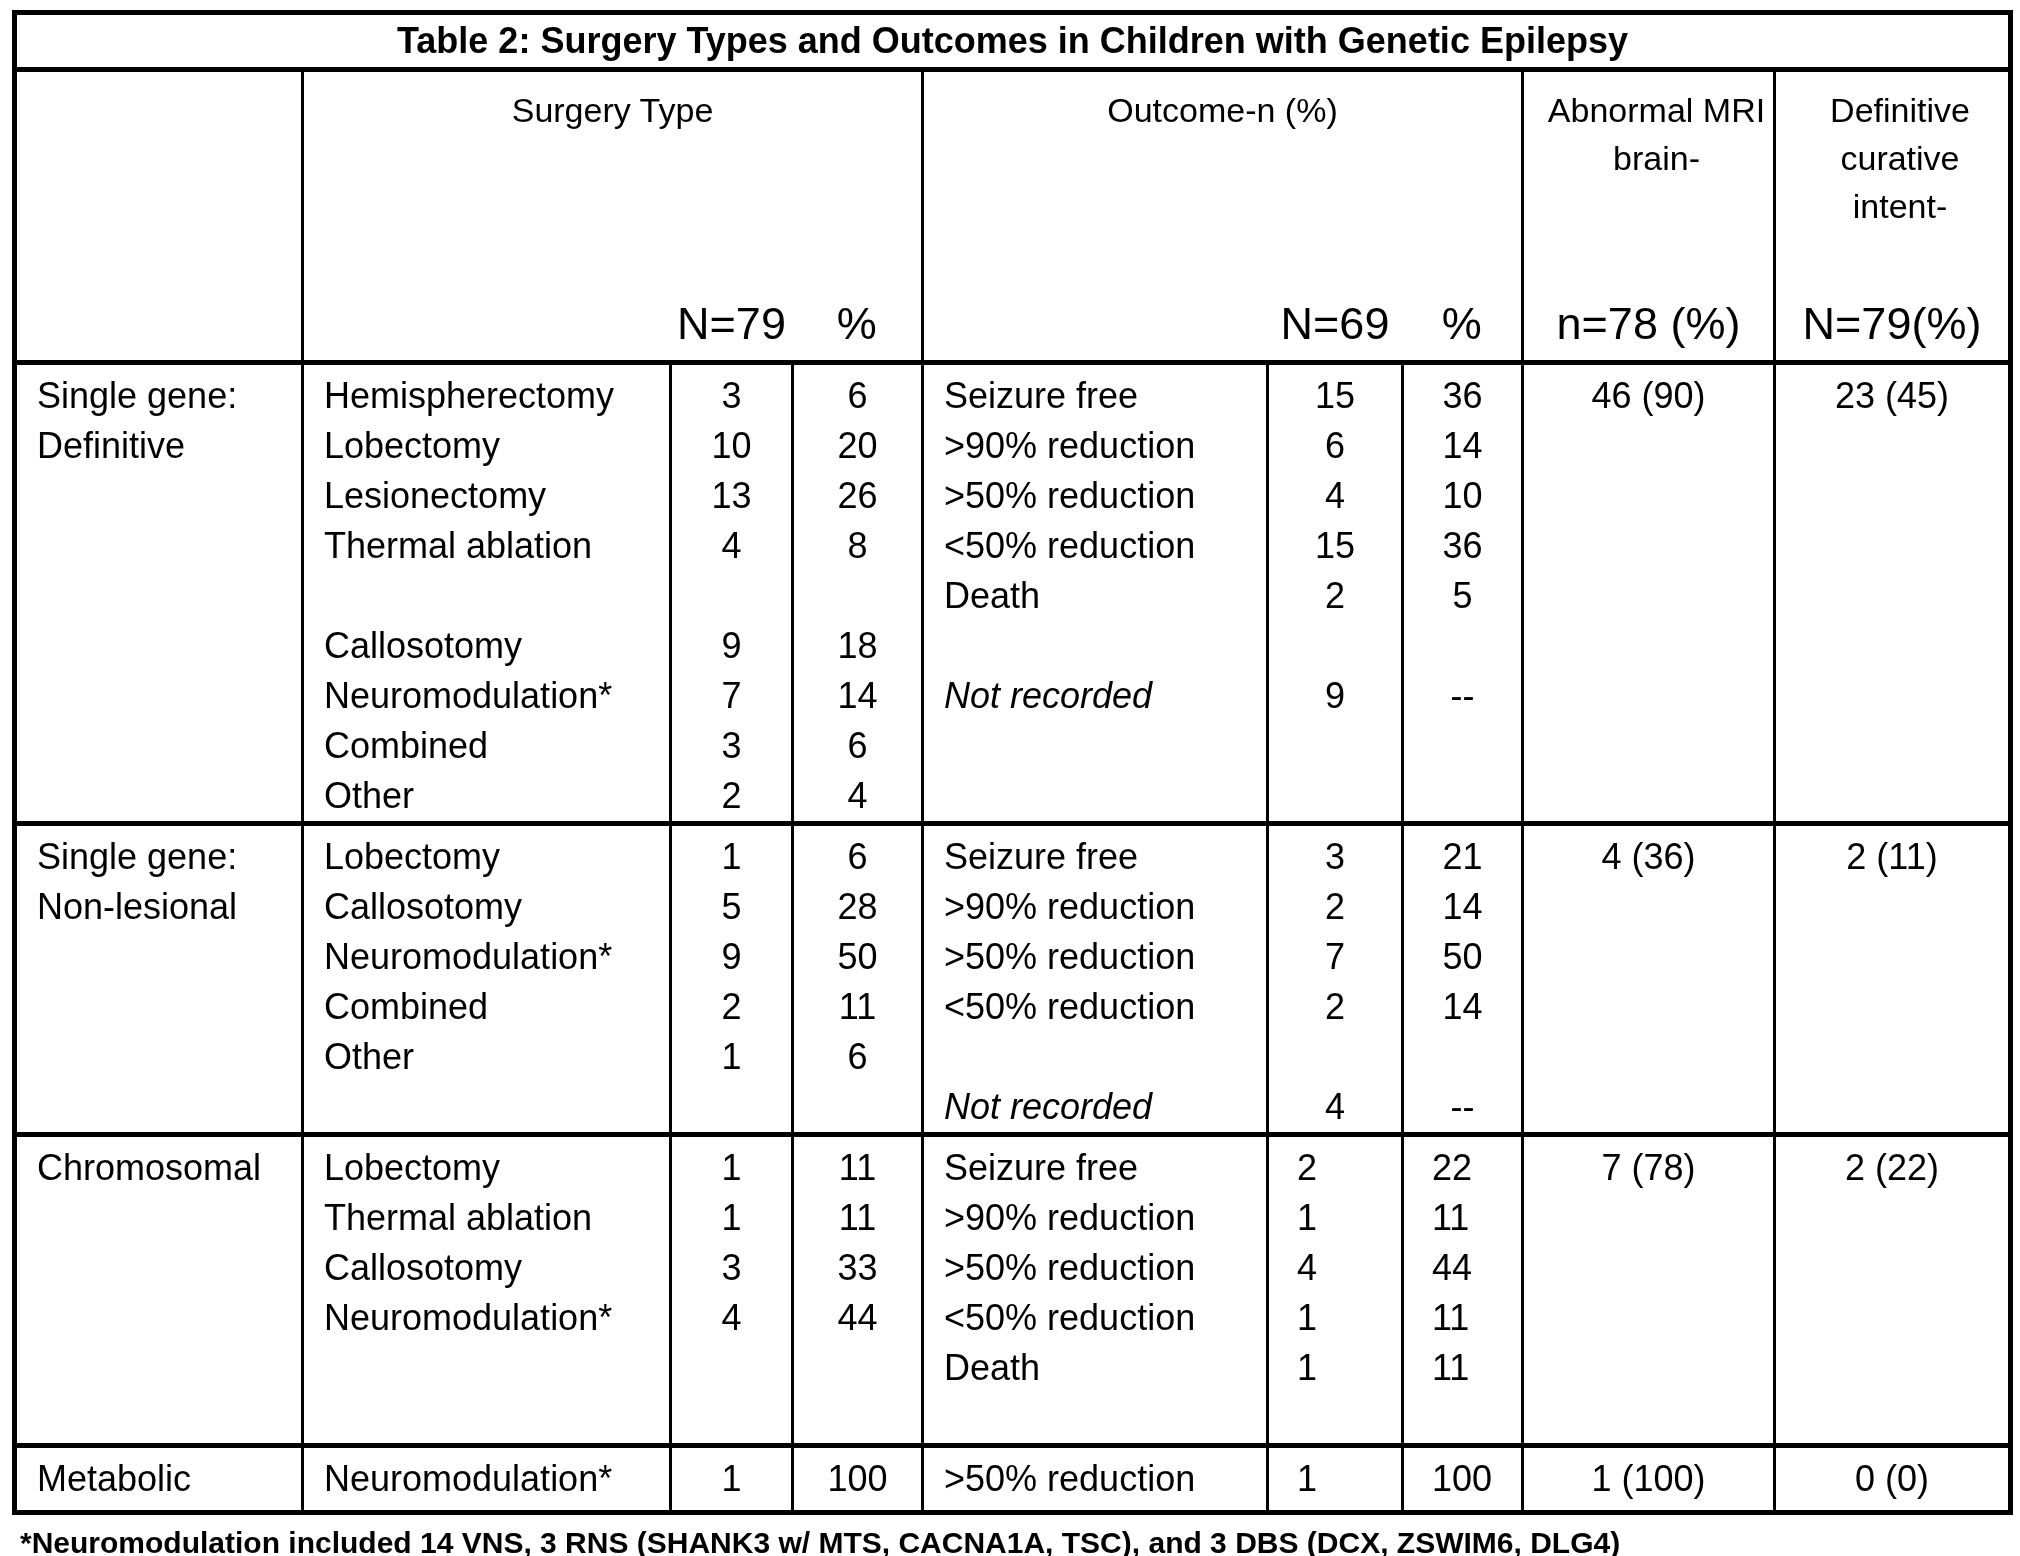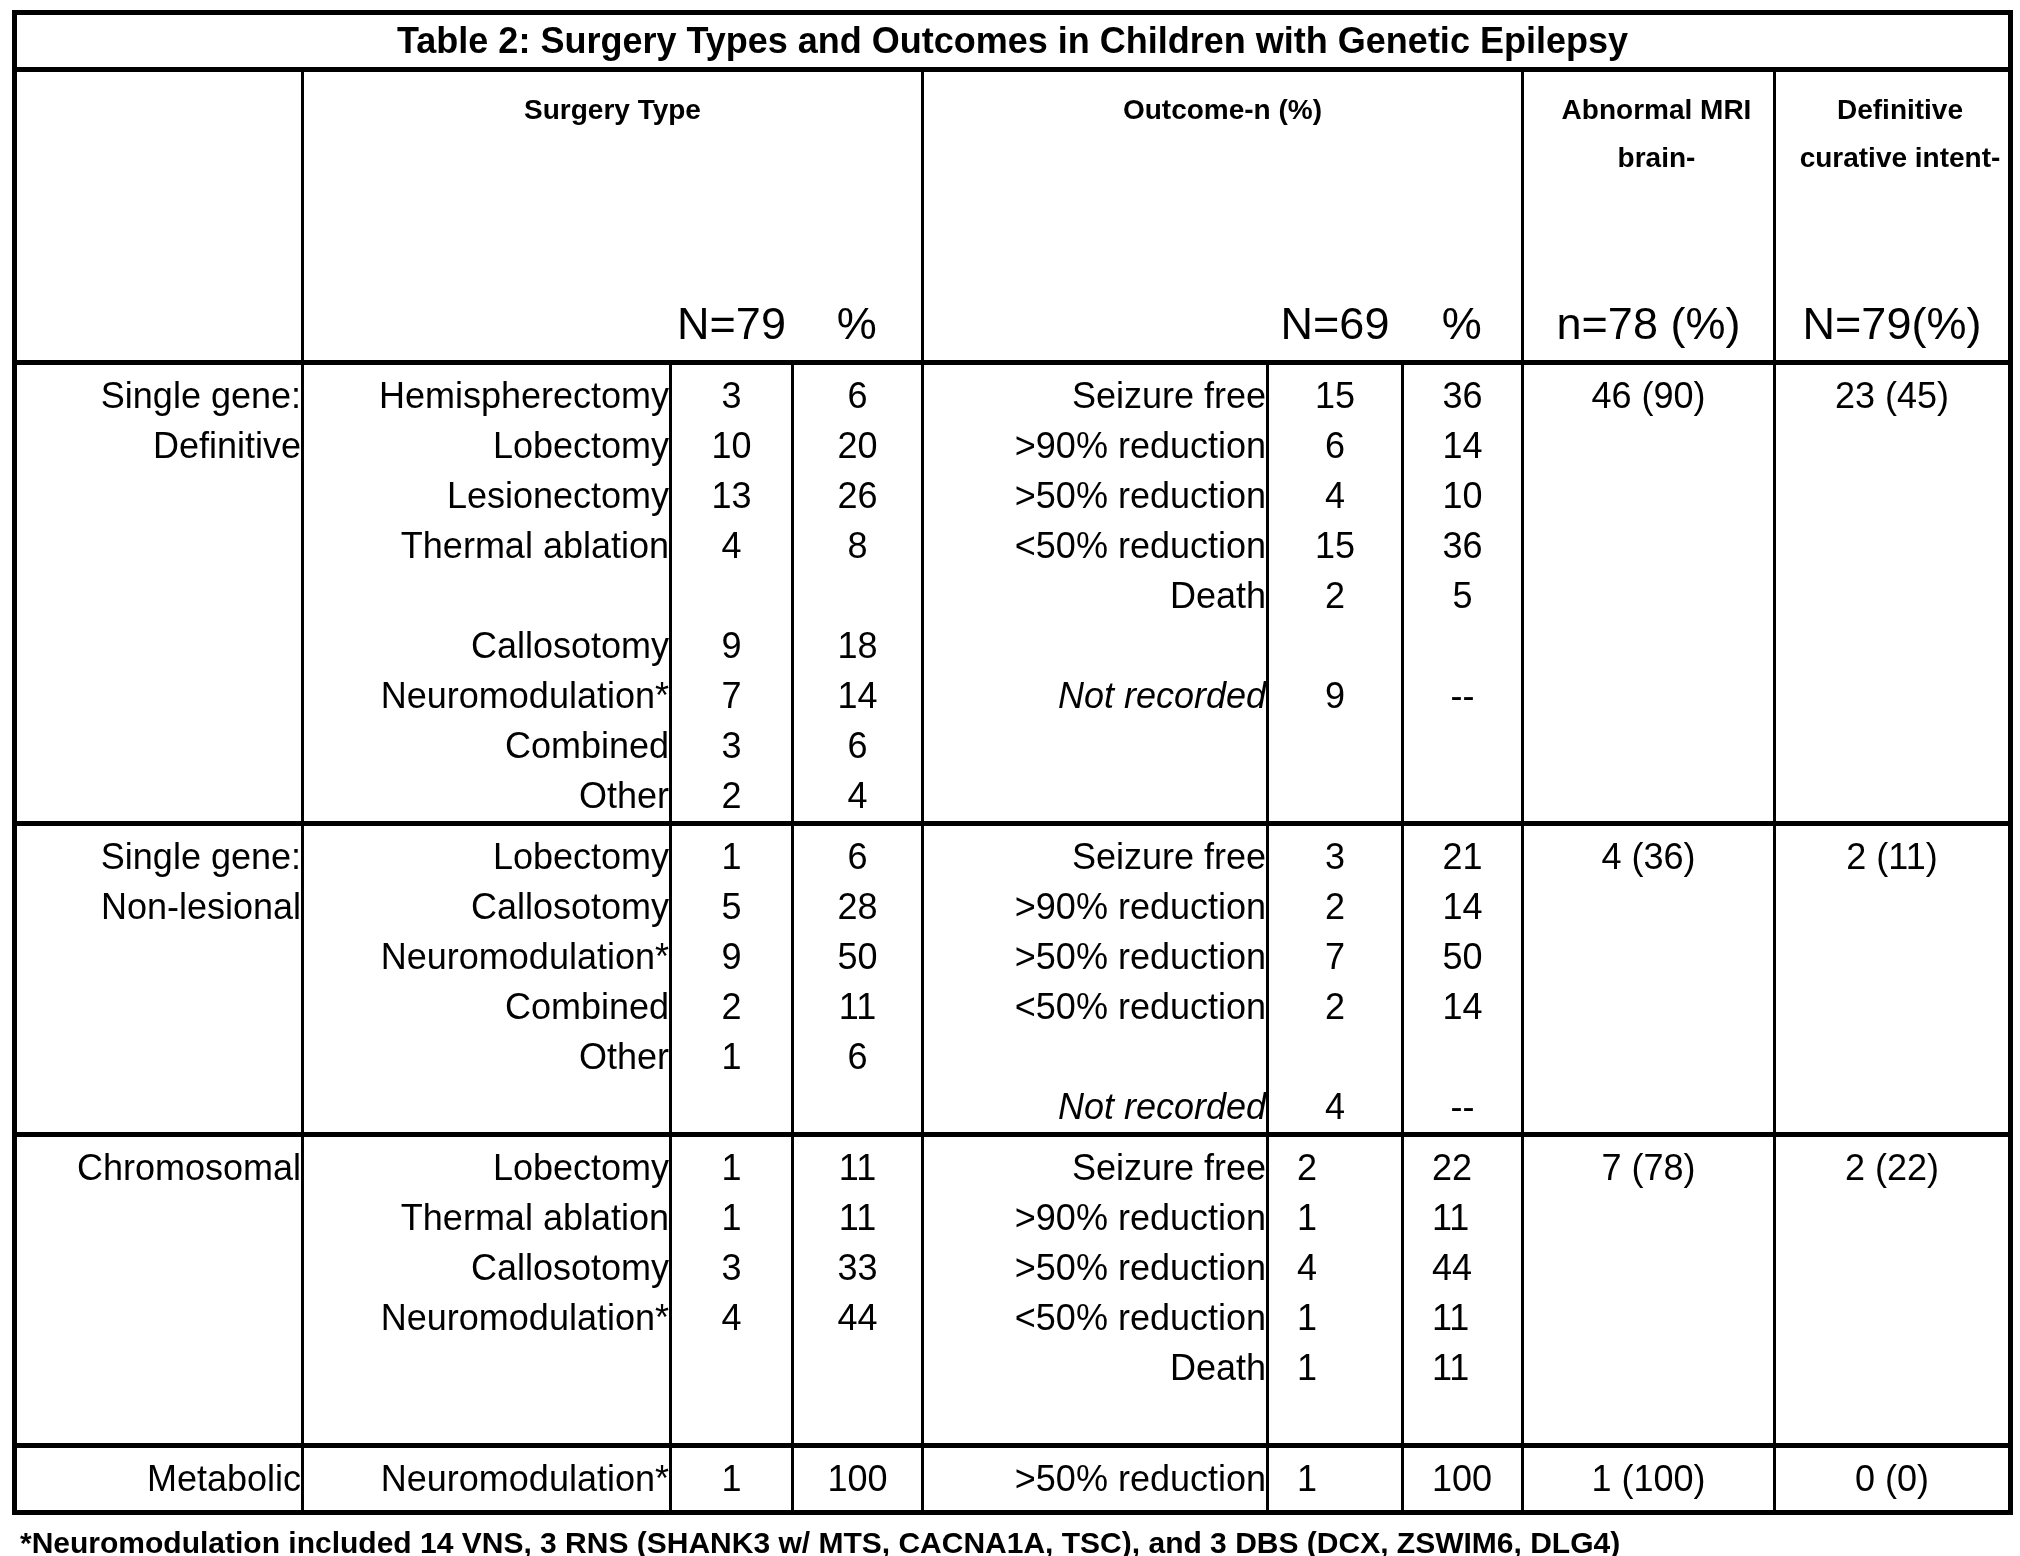--- a/index.html
+++ b/index.html
@@ -16,39 +16,39 @@
   col.c1{width:288px} col.c2{width:368px} col.c3{width:122px} col.c4{width:130px}
   col.c5{width:345px} col.c6{width:135px} col.c7{width:120px} col.c8{width:252px} col.c9{width:236px}
 
   tr.title-row th {
     border-bottom: 5px solid #000;
     font-weight: bold; font-size: 36px; height: 52px;
     vertical-align: middle; padding: 0;
   }
   
   tr.head-a th {
-    font-weight: bold; font-size: 28px; vertical-align: top;
+    font-weight: normal; font-size: 34px; vertical-align: top;
     padding: 14px 0 0 0; height: 206px; line-height: 48px;
   }
   tr.head-a th.grp-hdr { text-align: center; }
   tr.head-a th.col-hdr { text-align: center; padding-left: 16px; }
   
   tr.head-b th {
     font-weight: normal; font-size: 45px; height: 58px;
     vertical-align: bottom; text-align: center;
     padding: 0 0 10px 0; border-bottom: 5px solid #000;
   }
   th.corner { border-bottom: 5px solid #000; }
   .bl { border-left: 3px solid #000; }
 
   
   td { vertical-align: top; font-size: 36px; padding: 0; }
   .line { height: 50px; line-height: 50px; white-space: nowrap; }
   td.c-label, td.c-sname, td.c-oname { text-align: left; }
-  td.c-label .line, td.c-sname .line, td.c-oname .line { padding-left: 20px; text-align: right; }
+  td.c-label .line, td.c-sname .line, td.c-oname .line { padding-left: 20px; }
   td.c-num, td.c-val { text-align: center; }
   td { padding-top: 6px; }
   tr.sep td { border-top: 5px solid #000; }
   tr.g3 td.o-num, tr.g4 td.o-num { text-align: left; }
   tr.g3 td.o-num .line, tr.g4 td.o-num .line { padding-left: 28px; }
   tr.g4 td { padding-bottom: 6px; }
   .it { font-style: italic; }
 
   .footnote {
     font-weight: bold; font-size: 30px;

